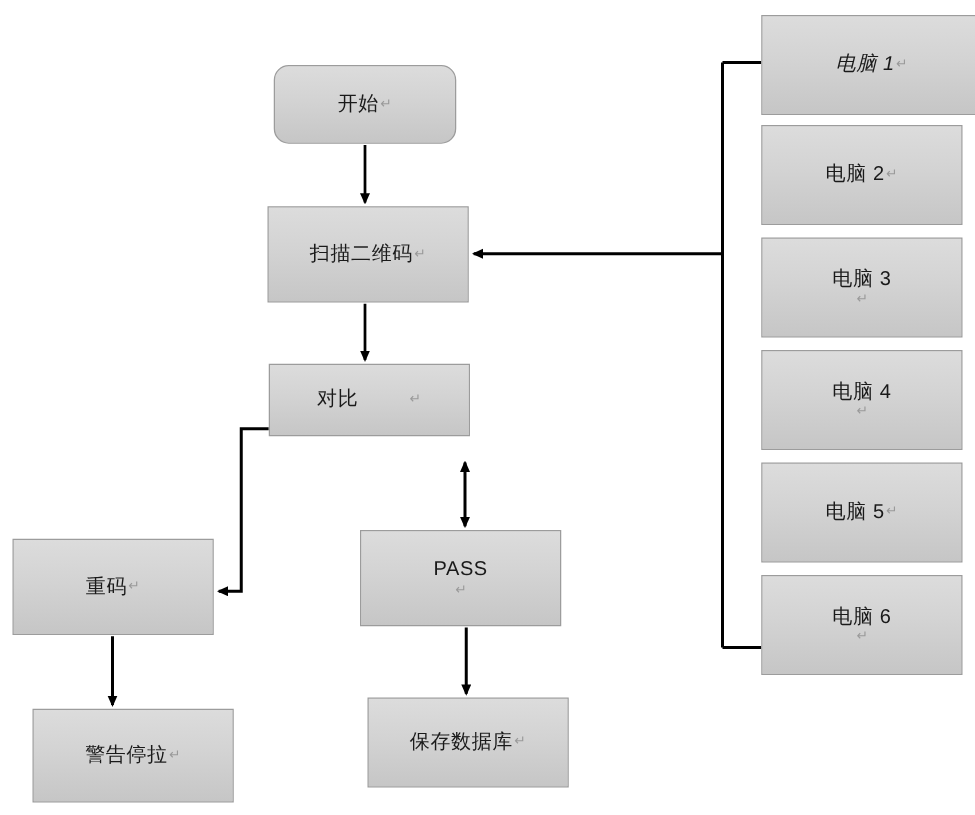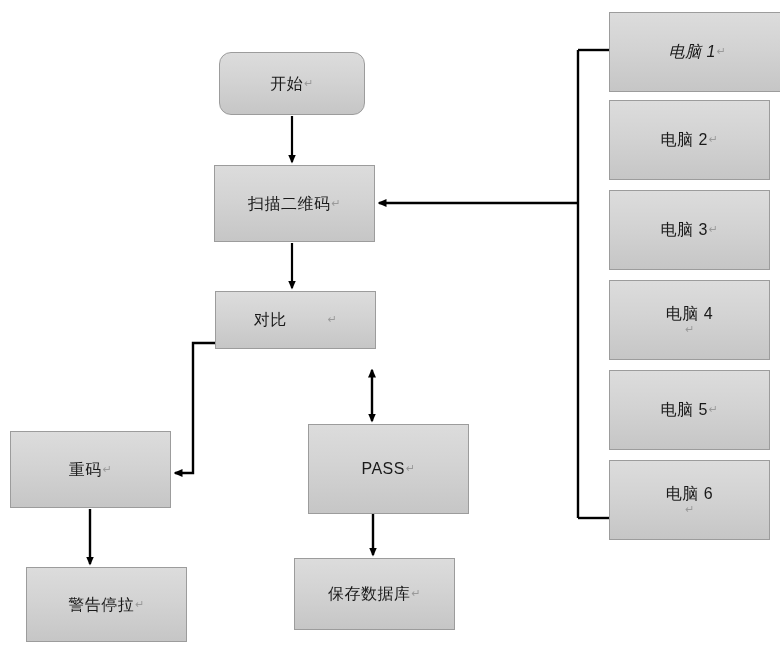--- a/index.html
+++ b/index.html
@@ -102,21 +102,21 @@
   <div class="node" style="left:215px; top:291px; width:161px; height:58px;gap:40px;">
     <span class="label">对比</span>
       <span class="pilcrow">↵</span>
   </div>
 
   <div class="node" style="left:10px; top:431px; width:161px; height:77px;">
     <span class="label">重码</span>
       <span class="pilcrow">↵</span>
   </div>
 
-  <div class="node" style="left:308px; top:424px; width:161px; height:90px;">
+  <div class="node" style="left:288px; top:424px; width:161px; height:77px;flex-direction:column;">
     <span class="label">PASS</span>
       <span class="pilcrow">↵</span>
   </div>
 
   <div class="node" style="left:10px; top:567px; width:161px; height:75px;margin-left:16px;">
     <span class="label">警告停拉</span>
       <span class="pilcrow">↵</span>
   </div>
 
   <div class="node" style="left:294px; top:558px; width:161px; height:72px;">
@@ -125,21 +125,21 @@
   </div>
 
   <div class="node" style="left:609px; top:12px; width:177px; height:80px;font-style:italic;">
     <span class="label">电脑 1</span>
       <span class="pilcrow">↵</span>
   </div>
   <div class="node" style="left:609px; top:100px; width:161px; height:80px;">
     <span class="label">电脑 2</span>
       <span class="pilcrow">↵</span>
   </div>
-  <div class="node" style="left:609px; top:190px; width:161px; height:80px;">
+  <div class="node" style="left:609px; top:190px; width:161px; height:80px;flex-direction:column;">
     <span class="label">电脑 3</span>
       <span class="pilcrow">↵</span>
   </div>
   <div class="node" style="left:609px; top:280px; width:161px; height:80px;flex-direction:column;">
     <span class="label">电脑 4</span>
       <span class="pilcrow">↵</span>
   </div>
   <div class="node" style="left:609px; top:370px; width:161px; height:80px;">
     <span class="label">电脑 5</span>
       <span class="pilcrow">↵</span>

